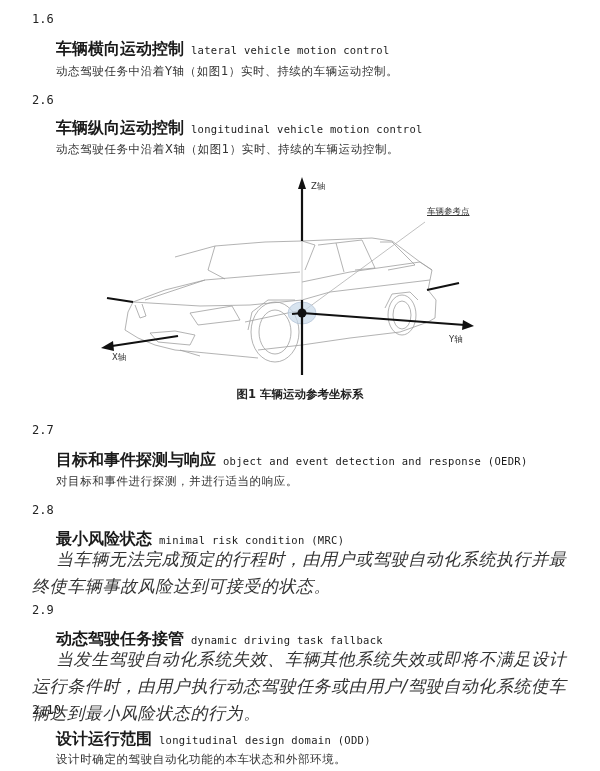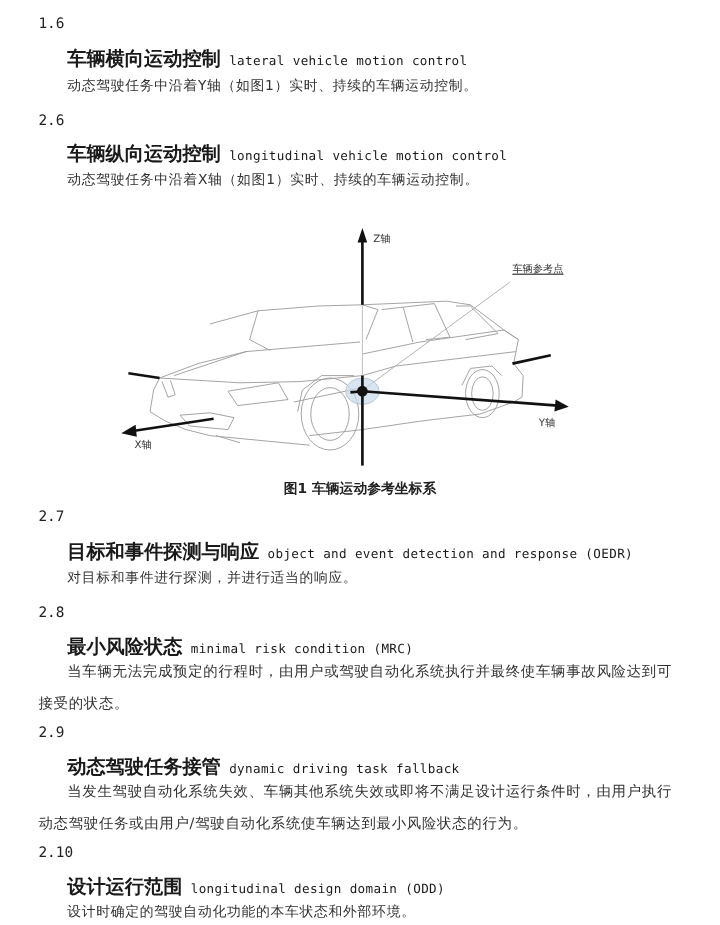--- a/index.html
+++ b/index.html
@@ -3,22 +3,22 @@
 <meta charset="utf-8">
 <style>
   html, body { margin: 0; padding: 0; background: #ffffff; }
   body { width: 600px; height: 771px; position: relative; overflow: hidden;
          font-family: "DejaVu Sans Mono", "Liberation Mono", monospace; color: #222; }
   .num { position: absolute; left: 32px; font-size: 12px; color: #222; font-family: "DejaVu Sans Mono", monospace; }
   .term { position: absolute; left: 56px; font-size: 11.5px; color: #1a1a1a; white-space: nowrap; }
   .term .zh { font-family: "DejaVu Sans", sans-serif; font-weight: bold; font-size: 16px; }
   .term .en { font-family: "DejaVu Sans Mono", "Liberation Mono", monospace; font-size: 10.5px; letter-spacing: 0.3px; }
   .def { position: absolute; left: 56px; font-family: "DejaVu Sans", sans-serif; font-size: 11.5px; color: #333; white-space: nowrap; letter-spacing: 0.6px; }
-  .def-wrap { position: absolute; left: 32px; width: 540px; font-family: "DejaVu Sans", sans-serif; font-size: 12px; color: #333; line-height: 27px; letter-spacing: 0.6px; text-indent: 24px; }
-  .figure { position: absolute; left: 0; top: 13px; width: 560px; height: 420px; }
+  .def-wrap { position: absolute; left: 32px; width: 540px; font-family: "DejaVu Sans", sans-serif; font-size: 17px; color: #333; line-height: 27px; letter-spacing: 0.6px; text-indent: 24px; font-style: italic; }
+  .figure { position: absolute; left: 0; top: 0; width: 560px; height: 420px; }
   .fig-label { position: absolute; font-family: "DejaVu Sans", sans-serif; font-size: 8.5px; color: #333; }
   .caption { position: absolute; top: 387px; left: 0; width: 600px; text-align: center; font-family: "DejaVu Sans", sans-serif; font-weight: bold; font-size: 11.5px; color: #222; }
 </style>
 </head>
 <body>
 
 <div class="num" style="top:12px;">1.6</div>
 <div class="term" style="top:39px;">
   <span class="zh">车辆横向运动控制</span>
   <span class="en">lateral vehicle motion control</span>

